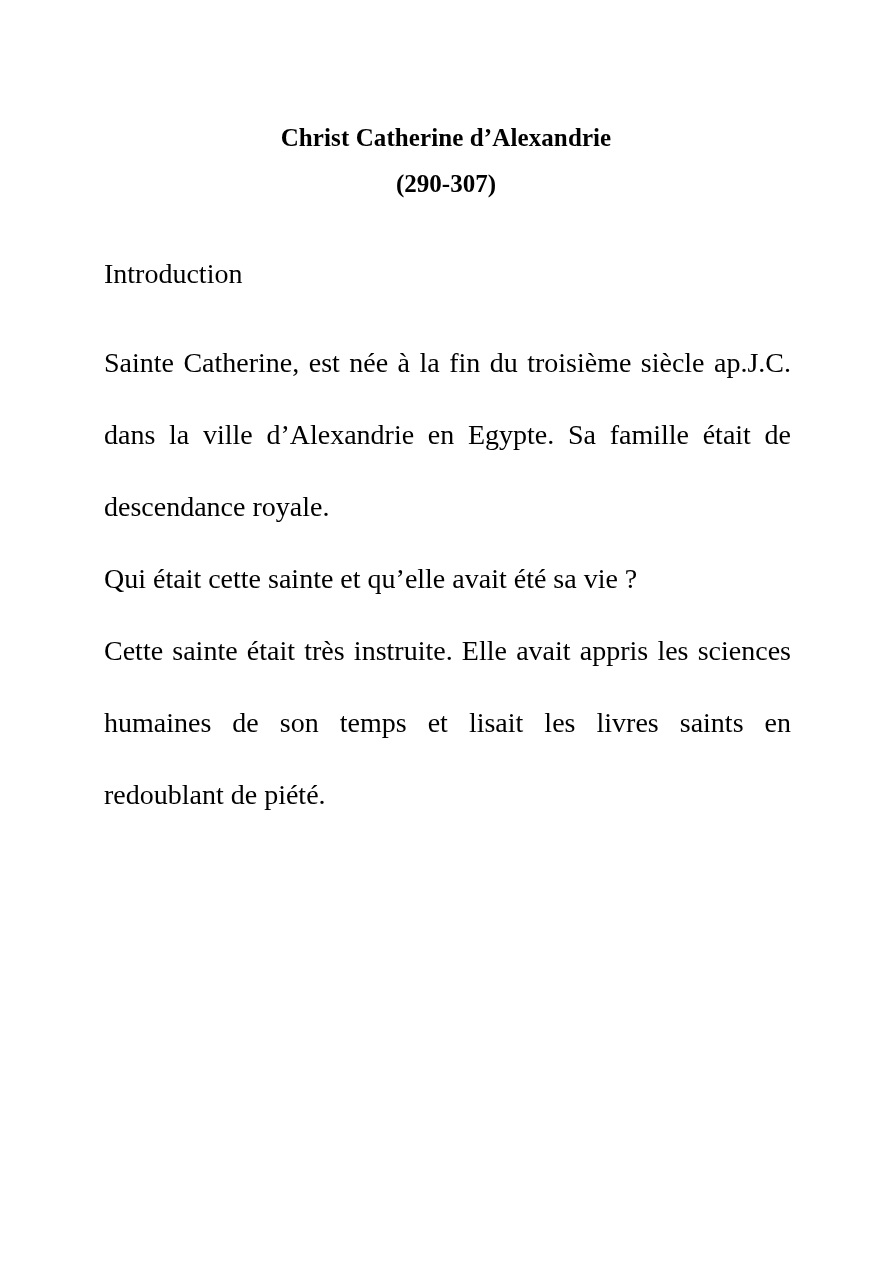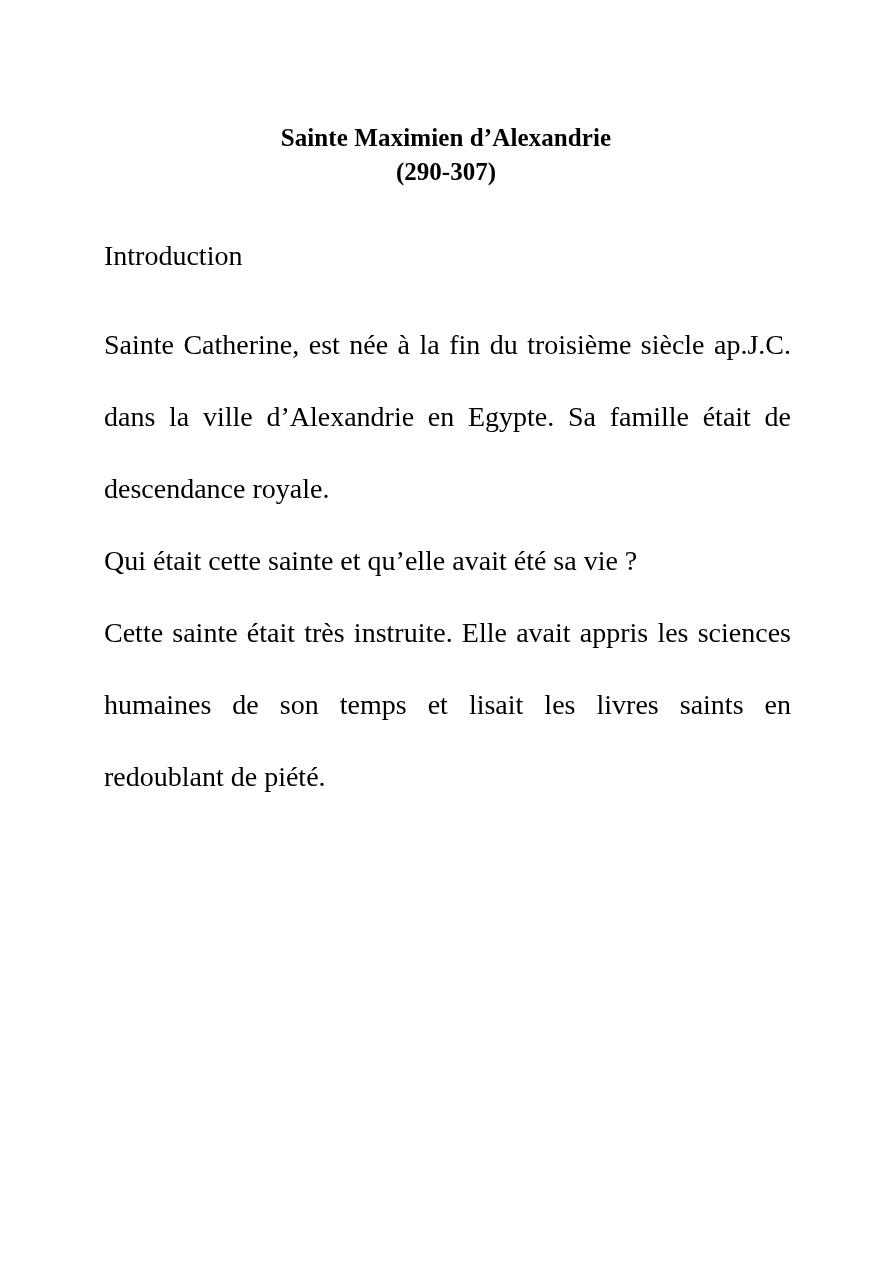--- a/index.html
+++ b/index.html
@@ -35,28 +35,28 @@
     font-weight: bold;
     line-height: 34px;
     letter-spacing: 0.1px;
     margin: 0;
   }
 
   .doc-dates {
     font-size: 25px;
     font-weight: bold;
     line-height: 34px;
-    margin: 0;
+    margin: 12px;
   }
 
   
   .body-column {
     position: absolute;
     left: 104px;
-    top: 225px;
+    top: 243px;
     width: 687px;
     font-family: Liberation Serif, serif;
   }
 
   .section-heading {
     font-size: 28px;
     font-weight: normal;
     line-height: 62px;
     margin: 0 0 22px 0;
     text-align: left;
@@ -77,21 +77,21 @@
   .para + .para {
     margin-top: 0;
   }
 </style>
 </head>
 <body>
 
 <div class="page">
 
   <div class="title-block">
-    <h1 class="doc-title">Sainte Maximien d’Alexandrie</h1>
+    <h1 class="doc-title">Christ Catherine d’Alexandrie</h1>
     <h2 class="doc-dates">(290-307)</h2>
   </div>
 
   <div class="body-column">
 
     <h3 class="section-heading">Introduction</h3>
 
     <p class="para">Sainte Catherine, est née à la fin du troisième siècle ap.J.C. dans la ville d’Alexandrie en Egypte. Sa famille était de descendance royale.</p>
 
     <p class="para">Qui était cette sainte et qu’elle avait été sa vie ?</p>

